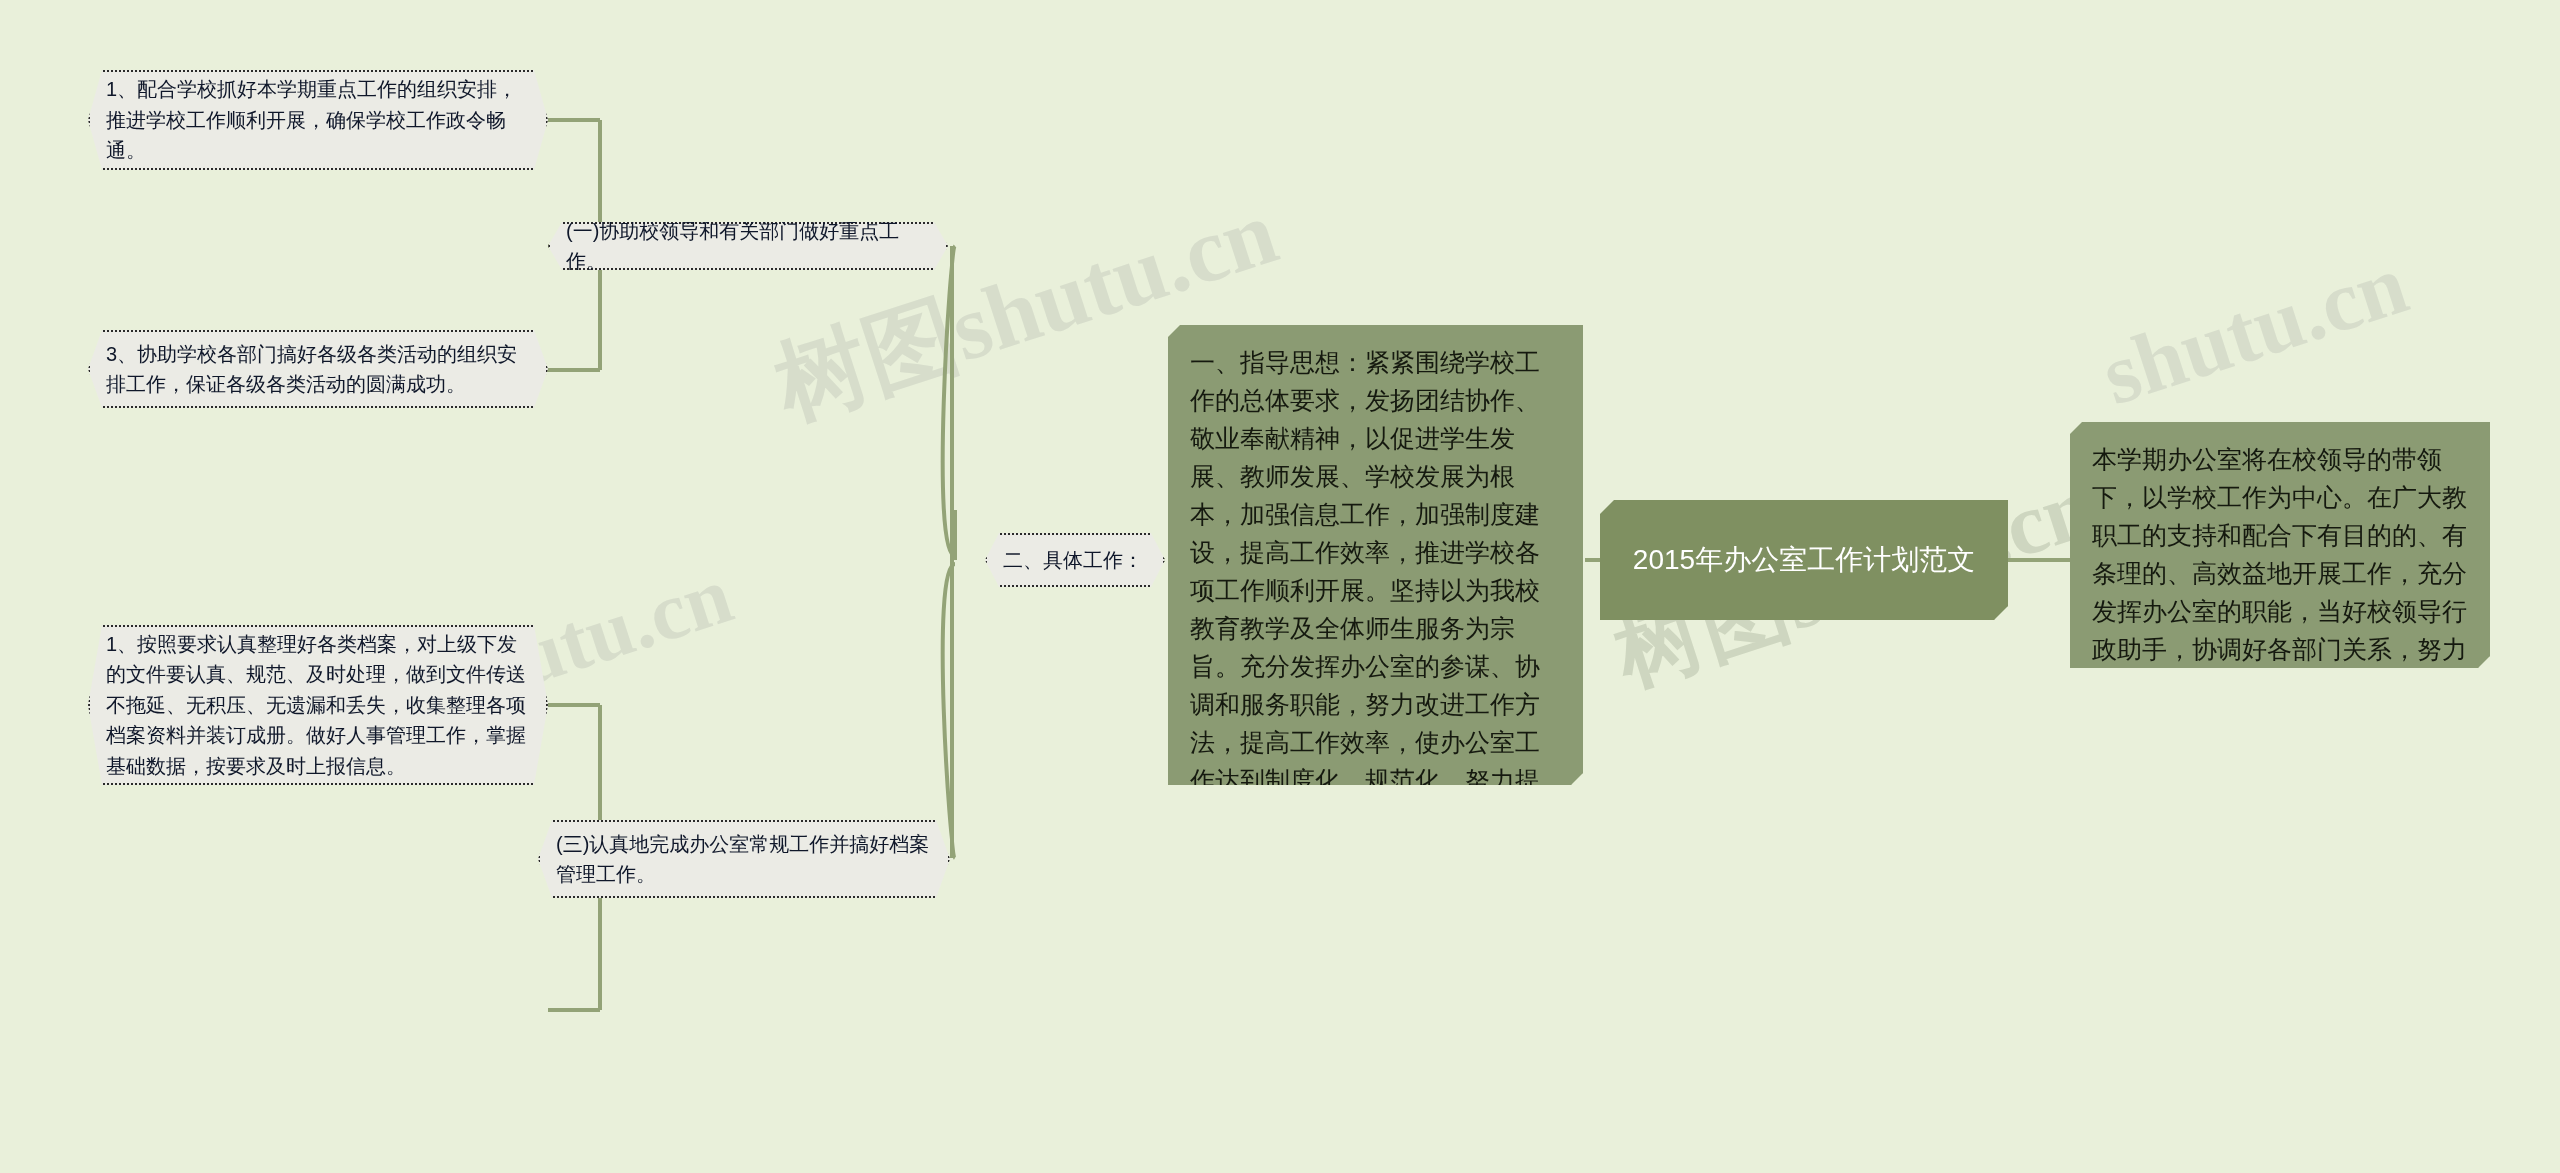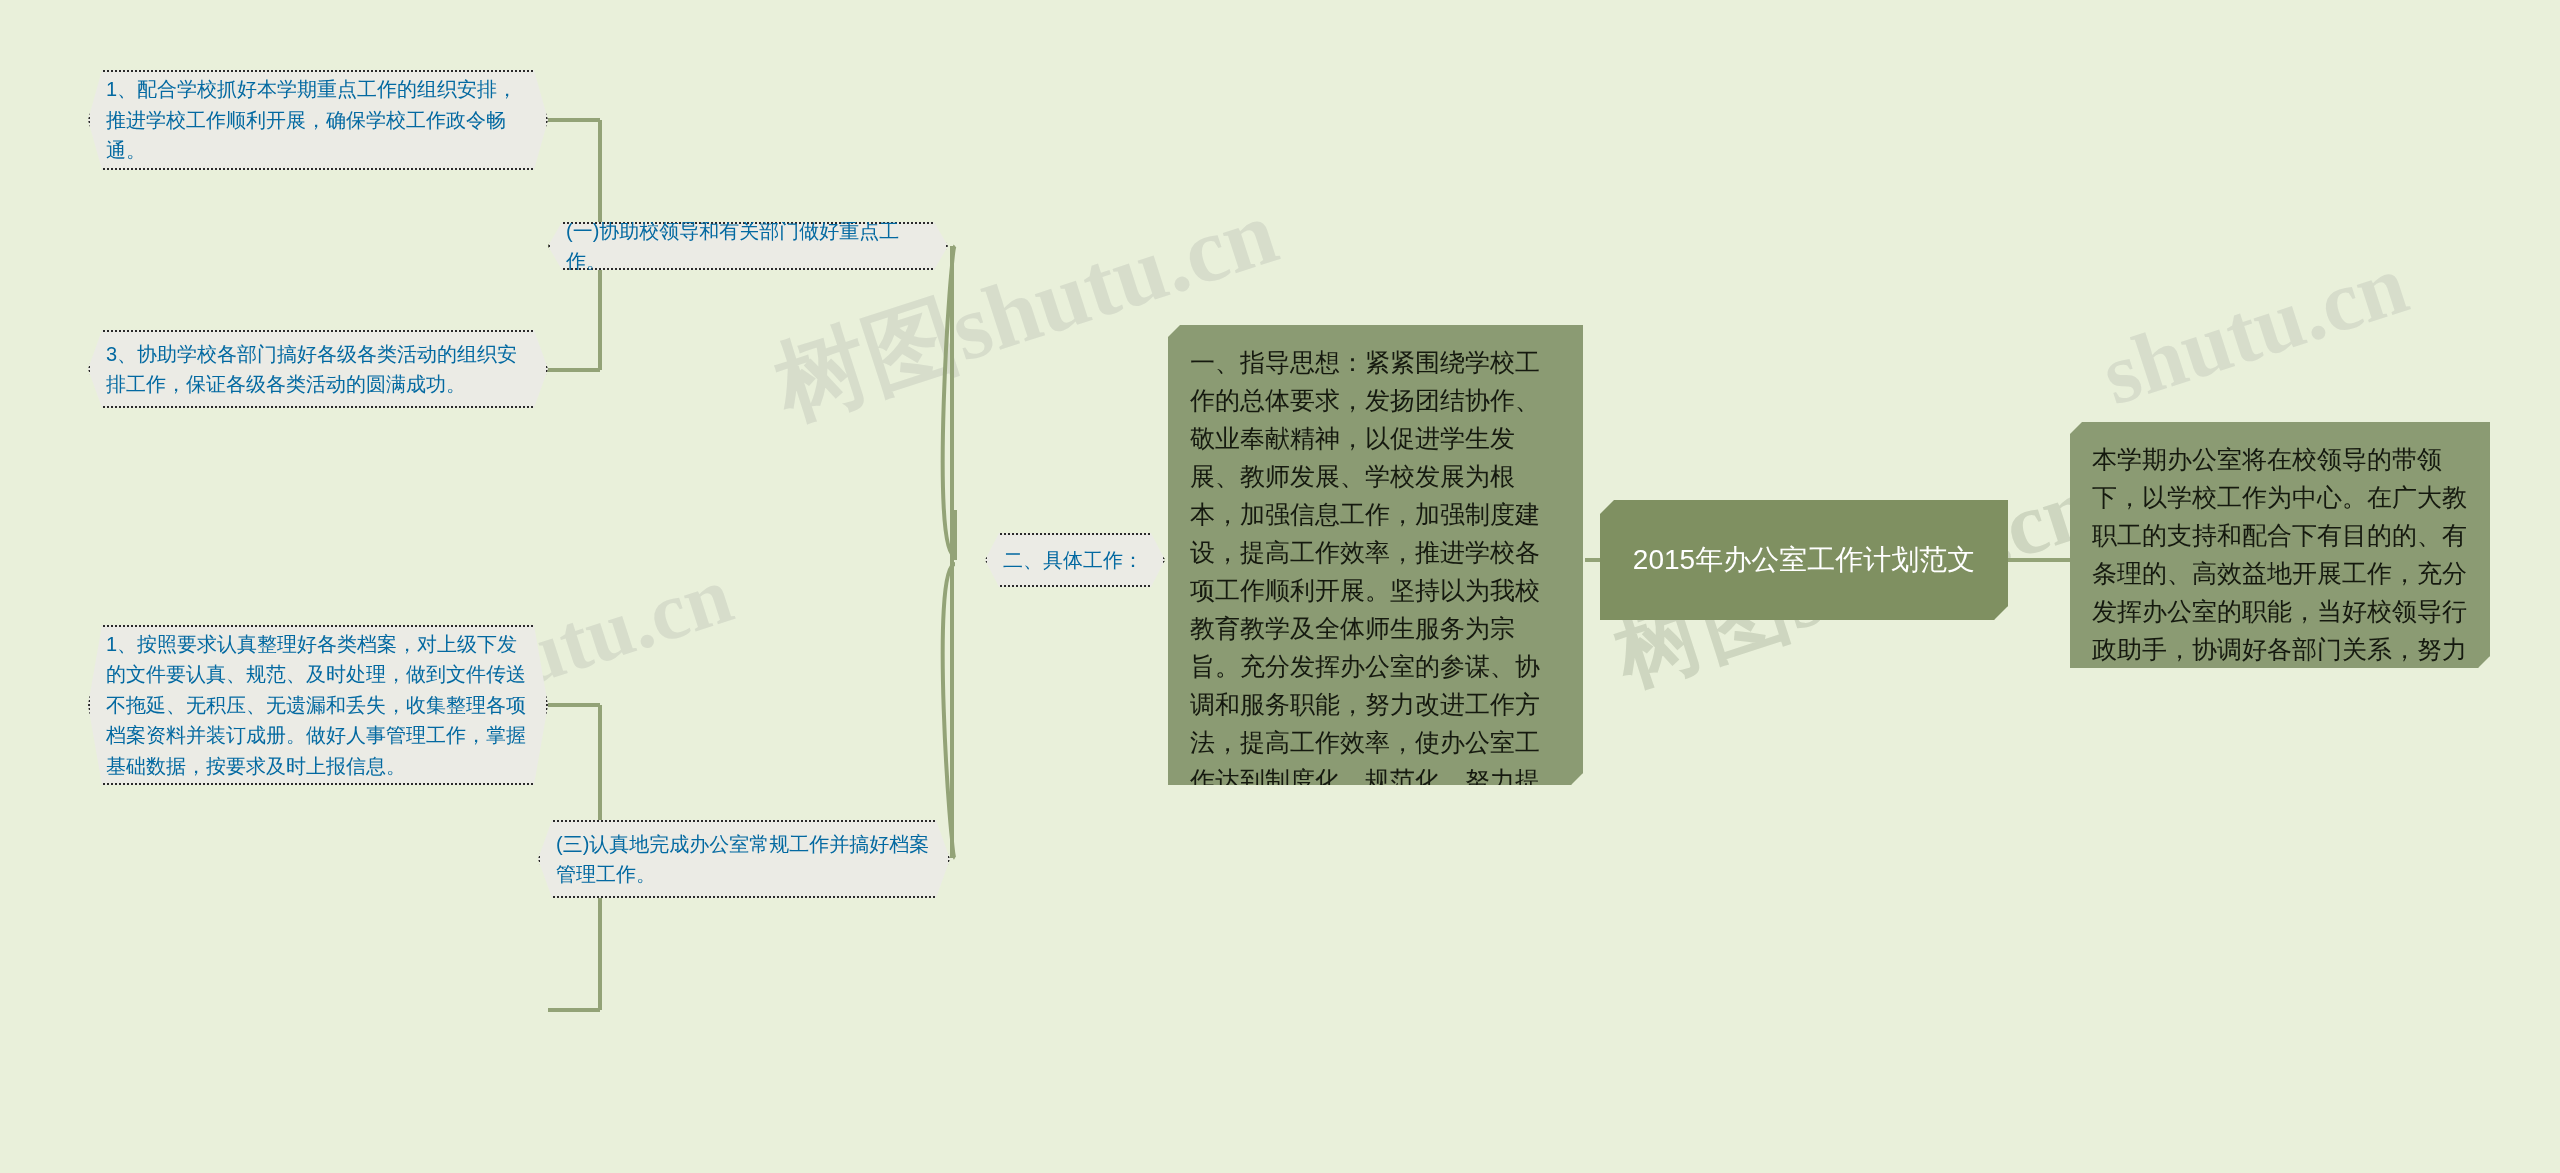--- a/index.html
+++ b/index.html
@@ -26,21 +26,21 @@
     display:block;width:100%;
     line-height:1.52;
     white-space:pre-wrap;
     word-break:break-all;
   }
 
   
   .leaf{
     background:#ebebe5;
     border:2px dotted #2a2a2a;
-    color:#0369a1;
+    color:#0f172a;
     font-size:20px;
     padding:10px 16px;
     clip-path:polygon(14px 0,calc(100% - 14px) 0,100% 50%,calc(100% - 14px) 100%,14px 100%,0 50%);
   }
 
   
   .green{
     background:#8b9b73;
     color:#15190f;
     font-size:25px;

